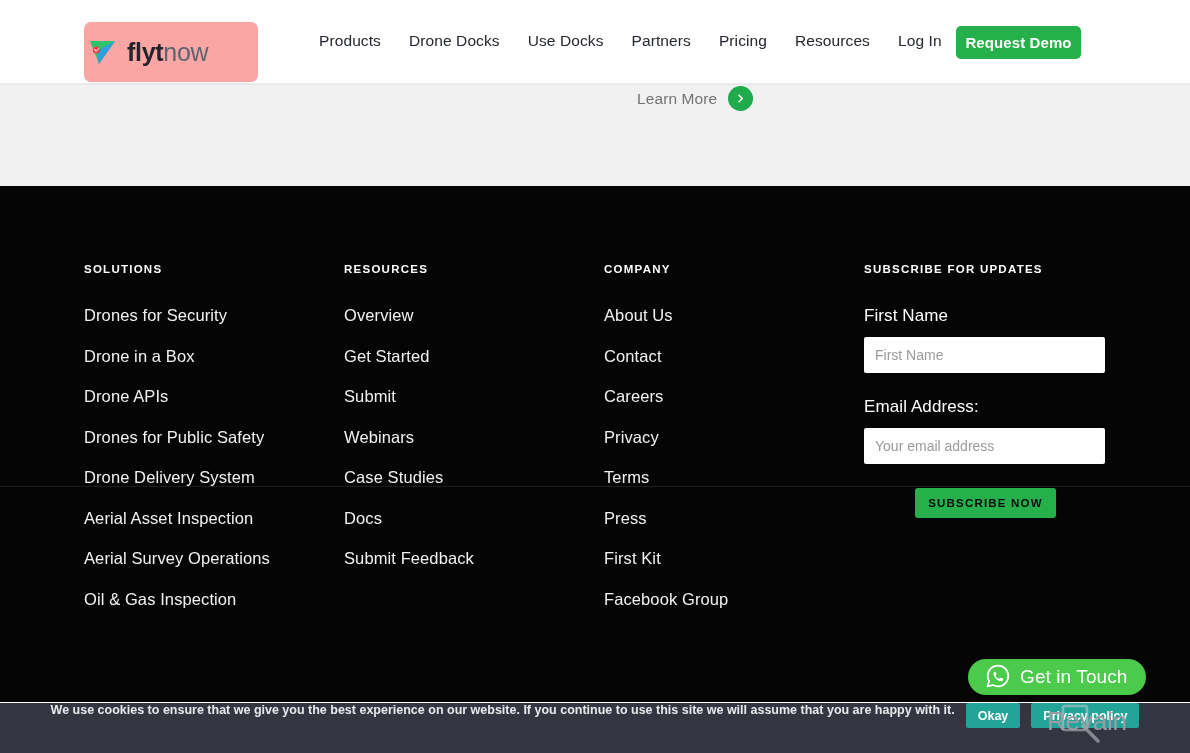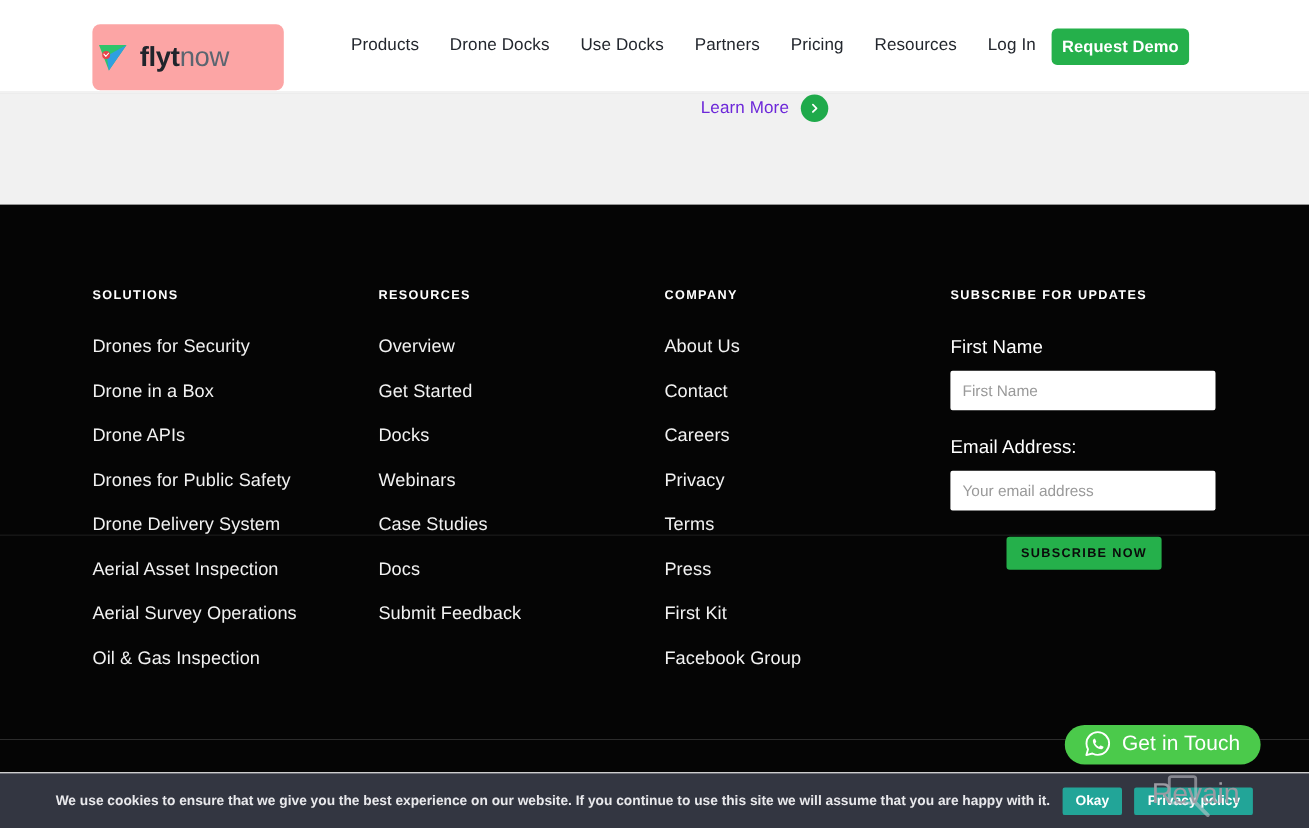--- a/index.html
+++ b/index.html
@@ -67,21 +67,21 @@
   .learn-more {
     position: absolute;
     left: 637px;
     top: 86px;
     display: flex;
     align-items: center;
     gap: 11px;
     z-index: 3;
   }
   .learn-more-text {
-    color: #6d28d9;
+    color: #737373;
     font-size: 15.5px;
     letter-spacing: .1px;
   }
   .learn-more-arrow {
     width: 25px; height: 25px;
     border-radius: 50%;
     background: #1faa4b;
     display: flex;
     align-items: center;
     justify-content: center;
@@ -278,21 +278,20 @@
 
   
   .cookie-bar {
     position: absolute;
     left: 0; top: 703px;
     width: 1190px;
     height: 50px;
     background: #333641;
     z-index: 15;
     display: flex;
-    align-items: center;
     justify-content: center;
     gap: 11px;
   }
   .cookie-text {
     color: #e9e9ec;
     font-size: 12.5px;
     font-weight: 700;
     letter-spacing: 0;
     white-space: nowrap;
   }
@@ -401,21 +400,21 @@
         <a class="col-link">Drone Delivery System</a>
         <a class="col-link">Aerial Asset Inspection</a>
         <a class="col-link">Aerial Survey Operations</a>
         <a class="col-link">Oil &amp; Gas Inspection</a>
       </div>
 
       <div class="col col-resources">
         <div class="col-heading">RESOURCES</div>
         <a class="col-link">Overview</a>
         <a class="col-link">Get Started</a>
-        <a class="col-link">Docks</a>
+        <a class="col-link">Submit</a>
         <a class="col-link">Webinars</a>
         <a class="col-link">Case Studies</a>
         <a class="col-link">Docs</a>
         <a class="col-link">Submit Feedback</a>
       </div>
 
       <div class="col col-company">
         <div class="col-heading">COMPANY</div>
         <a class="col-link">About Us</a>
         <a class="col-link">Contact</a>

